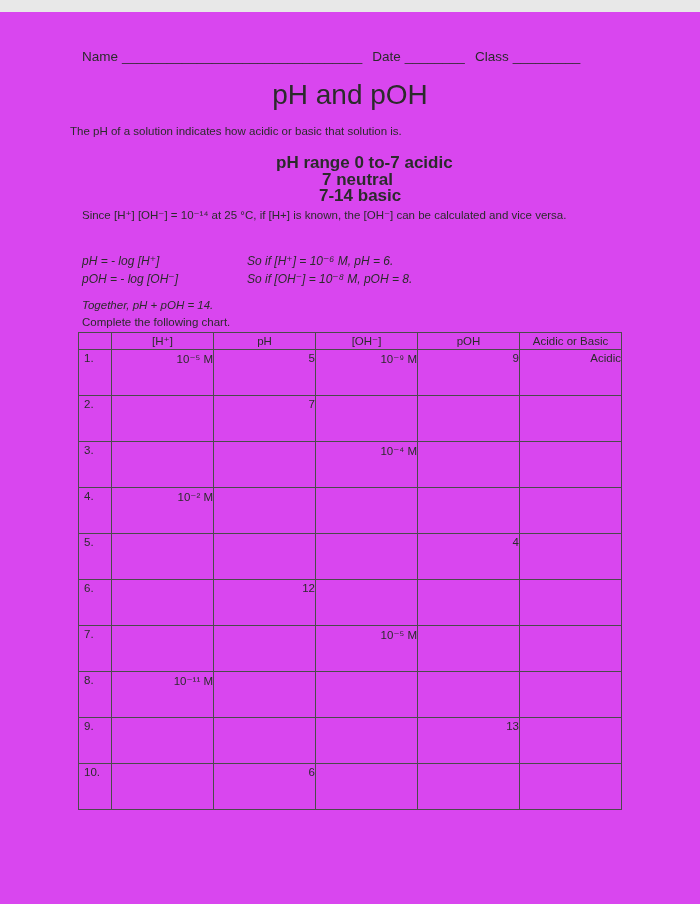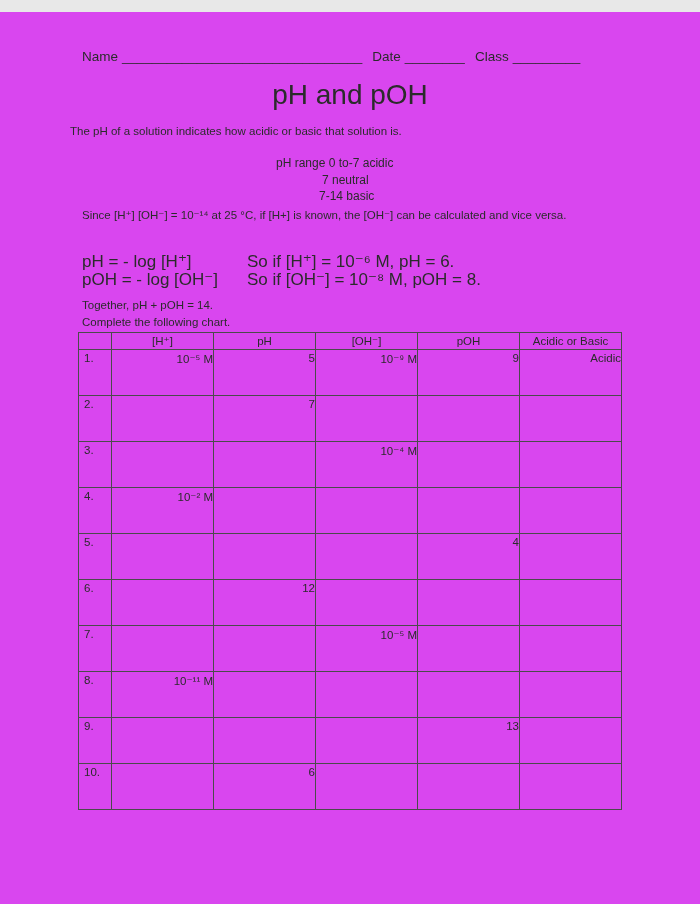--- a/index.html
+++ b/index.html
@@ -18,33 +18,33 @@
     font-size:13.5px; white-space:nowrap;
   }
   .blank { margin-left:4px; margin-right:10px; letter-spacing:0; }
   .title {
     position:absolute; top:66px; left:0; width:100%;
     text-align:center; font-size:28px; font-weight:400; line-height:34px;
   }
   .intro { position:absolute; left:70px; top:113px; font-size:11.5px; }
   .range {
     position:absolute; left:0; top:143px; width:100%;
-    font-size:12px; line-height:16.5px;
+    font-size:17px; line-height:16.5px;font-weight:bold;
   }
   .range .r1 { margin-left:276px; }
   .range .r2 { margin-left:322px; }
   .range .r3 { margin-left:319px; }
   .since { position:absolute; left:82px; top:196px; font-size:11.5px; }
   .formulas {
     position:absolute; left:82px; top:241px;
-    font-size:17px; line-height:17.5px;
+    font-size:12px; line-height:17.5px;font-style:italic;
   }
   .frow { display:flex; }
   .fleft { width:165px; }
-  .together { position:absolute; left:82px; top:287px; font-size:11.5px; }
+  .together { position:absolute; left:82px; top:287px; font-size:11.5px;font-style:italic; }
   .instruction { position:absolute; left:82px; top:304px; font-size:11.5px; }
   table.chart {
     position:absolute; left:78px; top:320px;
     width:543px; border-collapse:collapse; table-layout:fixed;
     font-size:11.5px;
   }
   table.chart th, table.chart td {
     border:1px solid #4b4b4b;
     font-weight:400;
   }

